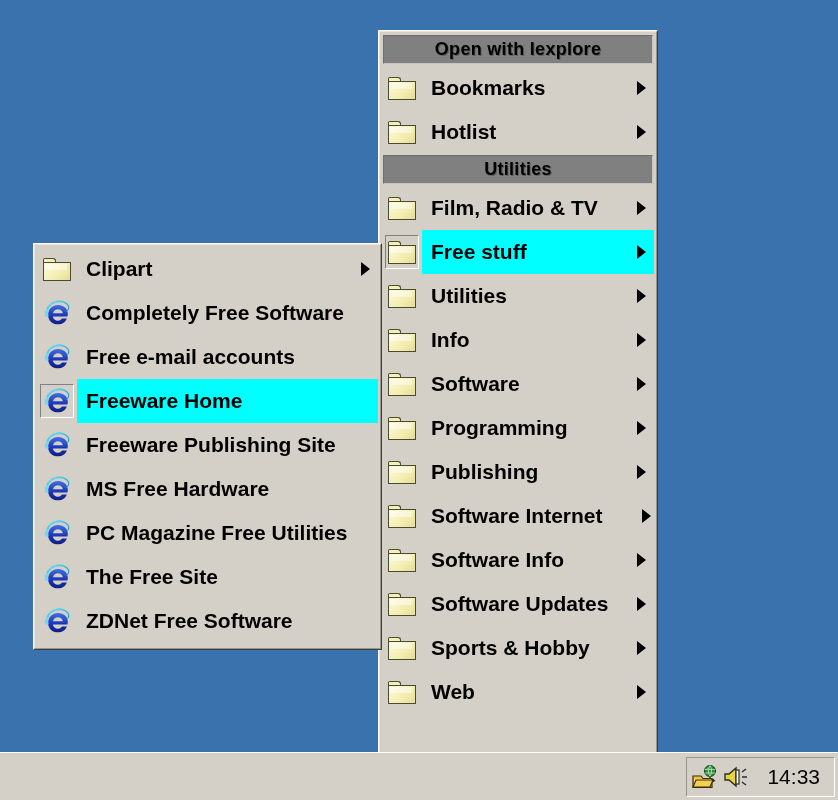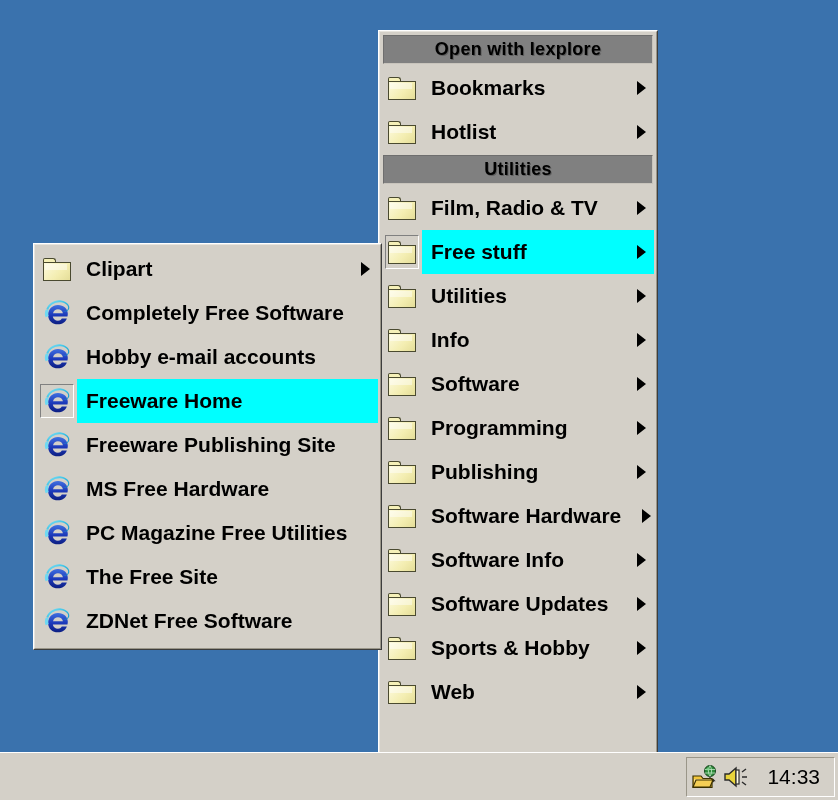--- a/index.html
+++ b/index.html
@@ -365,21 +365,21 @@
         <div class="menu-item wide">
           <div class="icon-cell">
             <div class="icon-frame">
               <span class="folder-icon">
                 <span class="tab"></span>
                 <span class="body"></span>
                 <span class="shine"></span>
               </span>
             </div>
           </div>
-          <div class="label-cell">Software Hardware</div>
+          <div class="label-cell">Software Internet</div>
           <div class="arrow-cell">
             <span class="arrow"></span>
           </div>
         </div>
         <div class="menu-item">
           <div class="icon-cell">
             <div class="icon-frame">
               <span class="folder-icon">
                 <span class="tab"></span>
                 <span class="body"></span>
@@ -504,21 +504,21 @@
                       <stop offset="100%" stop-color="#108cc0"></stop>
                     </linearGradient>
                   </defs>
                   <path d="M16.5 7.5 C10.5 7.5 6 12 6 18 C6 24 10.5 28 16.5 28 C21 28 24.6 25.6 26 21.8 L20.6 21.8 C19.7 23.4 18.3 24.2 16.5 24.2 C13.6 24.2 11.4 22.3 11 19.6 L26.6 19.6 C26.9 18.6 27 17.6 27 16.8 C27 11.4 22.6 7.5 16.5 7.5 Z M11.2 16.2 C11.9 13.6 13.9 11.9 16.5 11.9 C19.2 11.9 21.2 13.6 21.8 16.2 Z" fill="url(#ieE)"></path>
                   <path d="M4 12 C6.5 5.5 13 1.5 20 2.6 C26 3.6 29.6 7.8 28.4 11.4 C27.6 13.8 25 15 22 14.6 C25.2 14.2 27 12.8 27.3 11 C27.9 8 24.6 5.2 19.6 4.6 C13.6 3.9 8.2 7 6.1 12.4 Z" fill="url(#ieSwoosh)"></path>
                   <path d="M3.4 12.6 C2.2 15.4 2.2 18.4 3.4 20.6 L6.6 19.2 C5.7 17.2 5.8 14.8 6.6 12.8 Z" fill="#6fd9f2"></path>
                 </svg>
               </span>
             </div>
           </div>
-          <div class="label-cell">Hobby e-mail accounts</div>
+          <div class="label-cell">Free e-mail accounts</div>
           <div class="arrow-cell"></div>
         </div>
         <div class="menu-item selected">
           <div class="icon-cell">
             <div class="icon-frame">
               <span>
                 <svg class="ie-icon" viewBox="0 0 32 32">
                   <defs>
                     <linearGradient id="ieE" x1="0" y1="0" x2="0" y2="1">
                       <stop offset="0%" stop-color="#3f6fe0"></stop>

